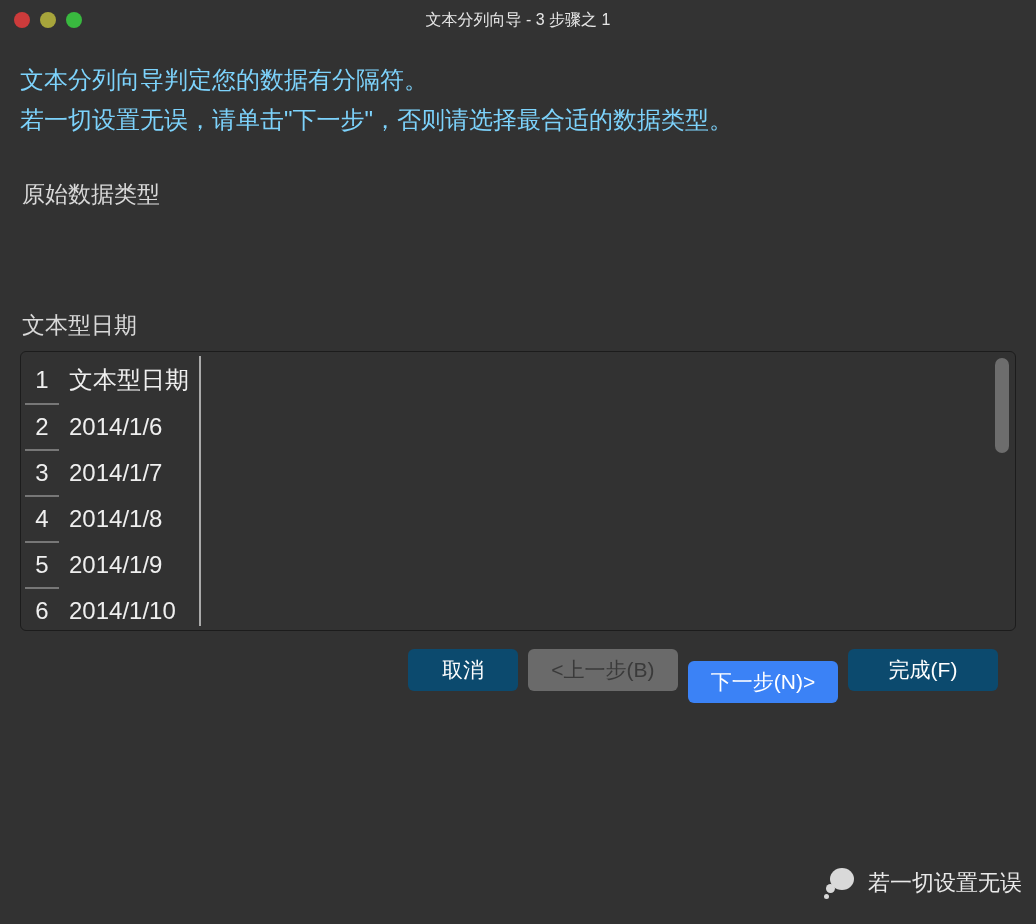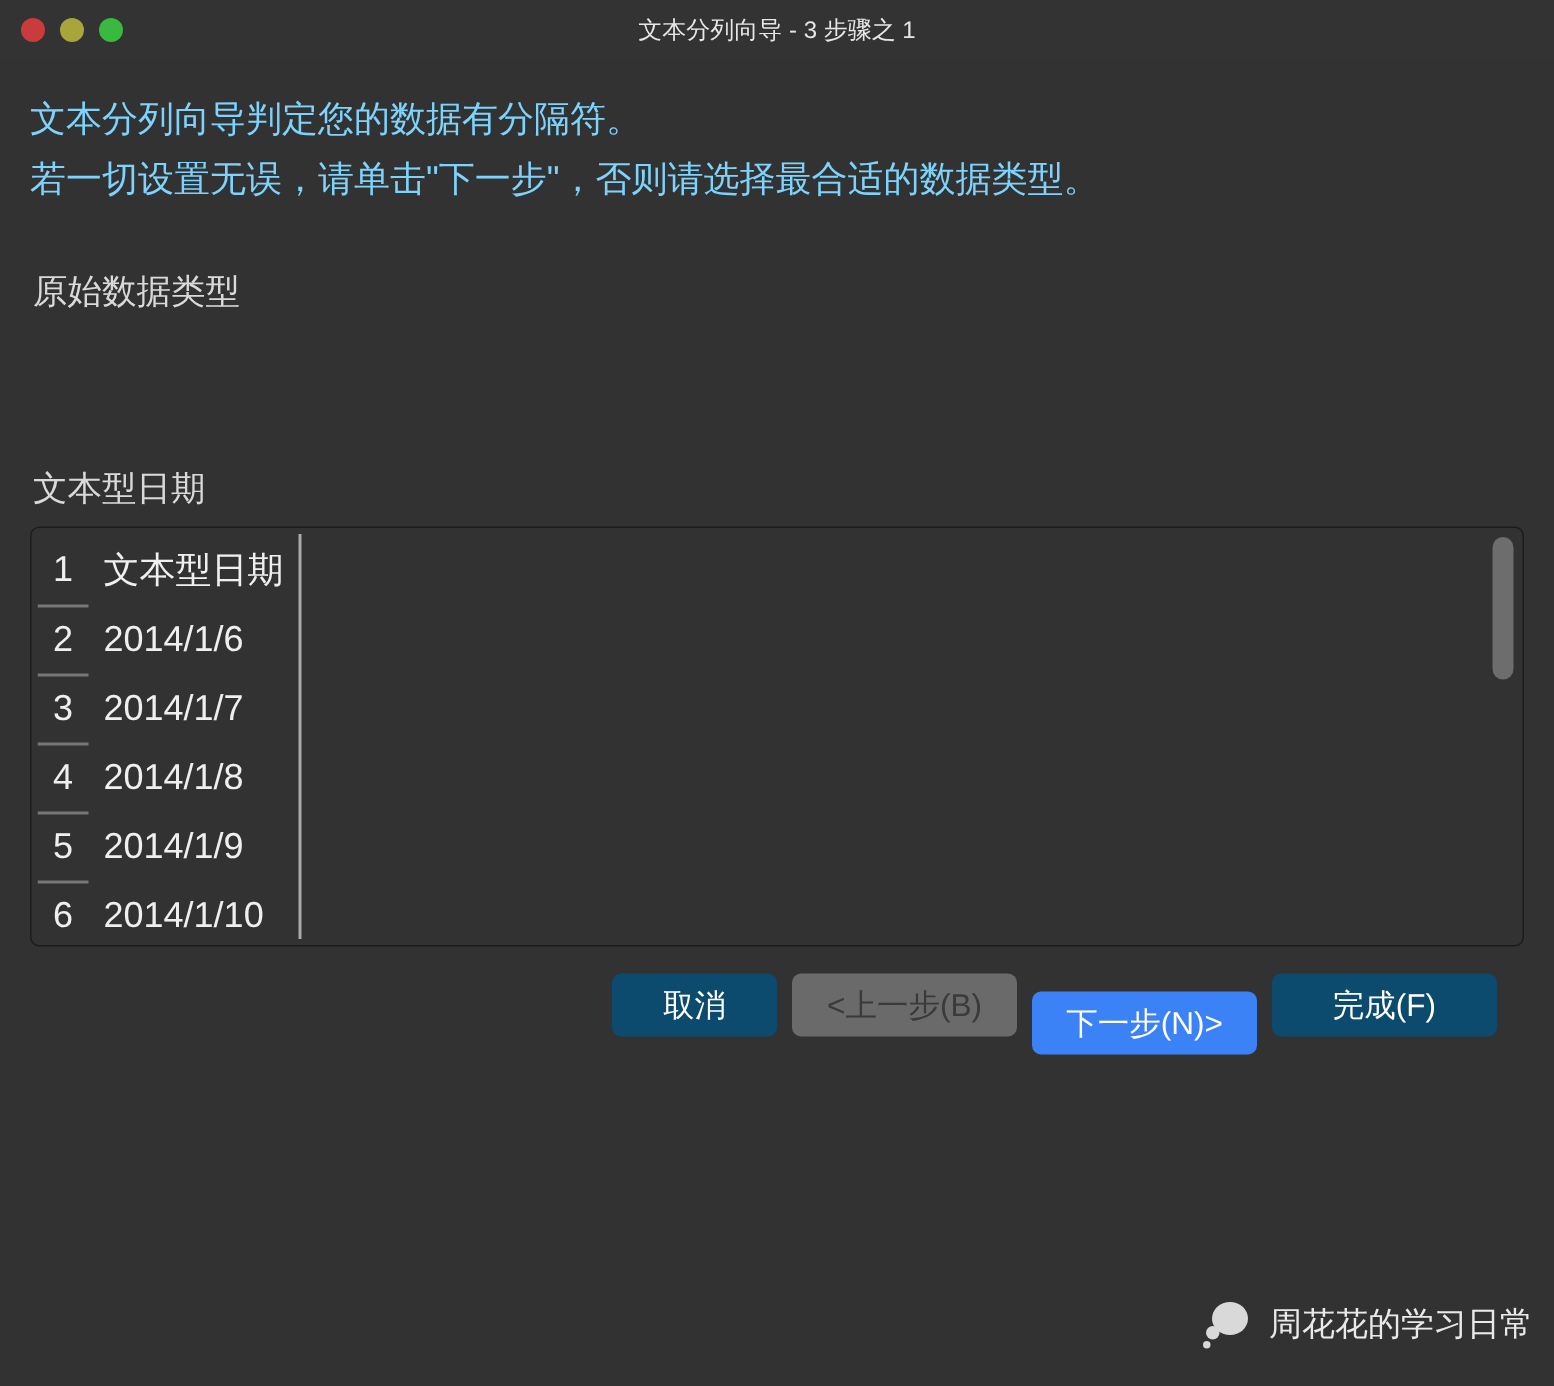--- a/index.html
+++ b/index.html
@@ -281,14 +281,14 @@
     <button class="btn">完成(F)</button>
   </div>
 </div>
 
 <div class="watermark">
   <div class="wm-icon">
     <div class="bubble b1"></div>
     <div class="bubble b2"></div>
     <div class="bubble b3"></div>
   </div>
-  <span>周花花的学习日常</span>
+  <span>若一切设置无误</span>
 </div>
 
 </body></html>

